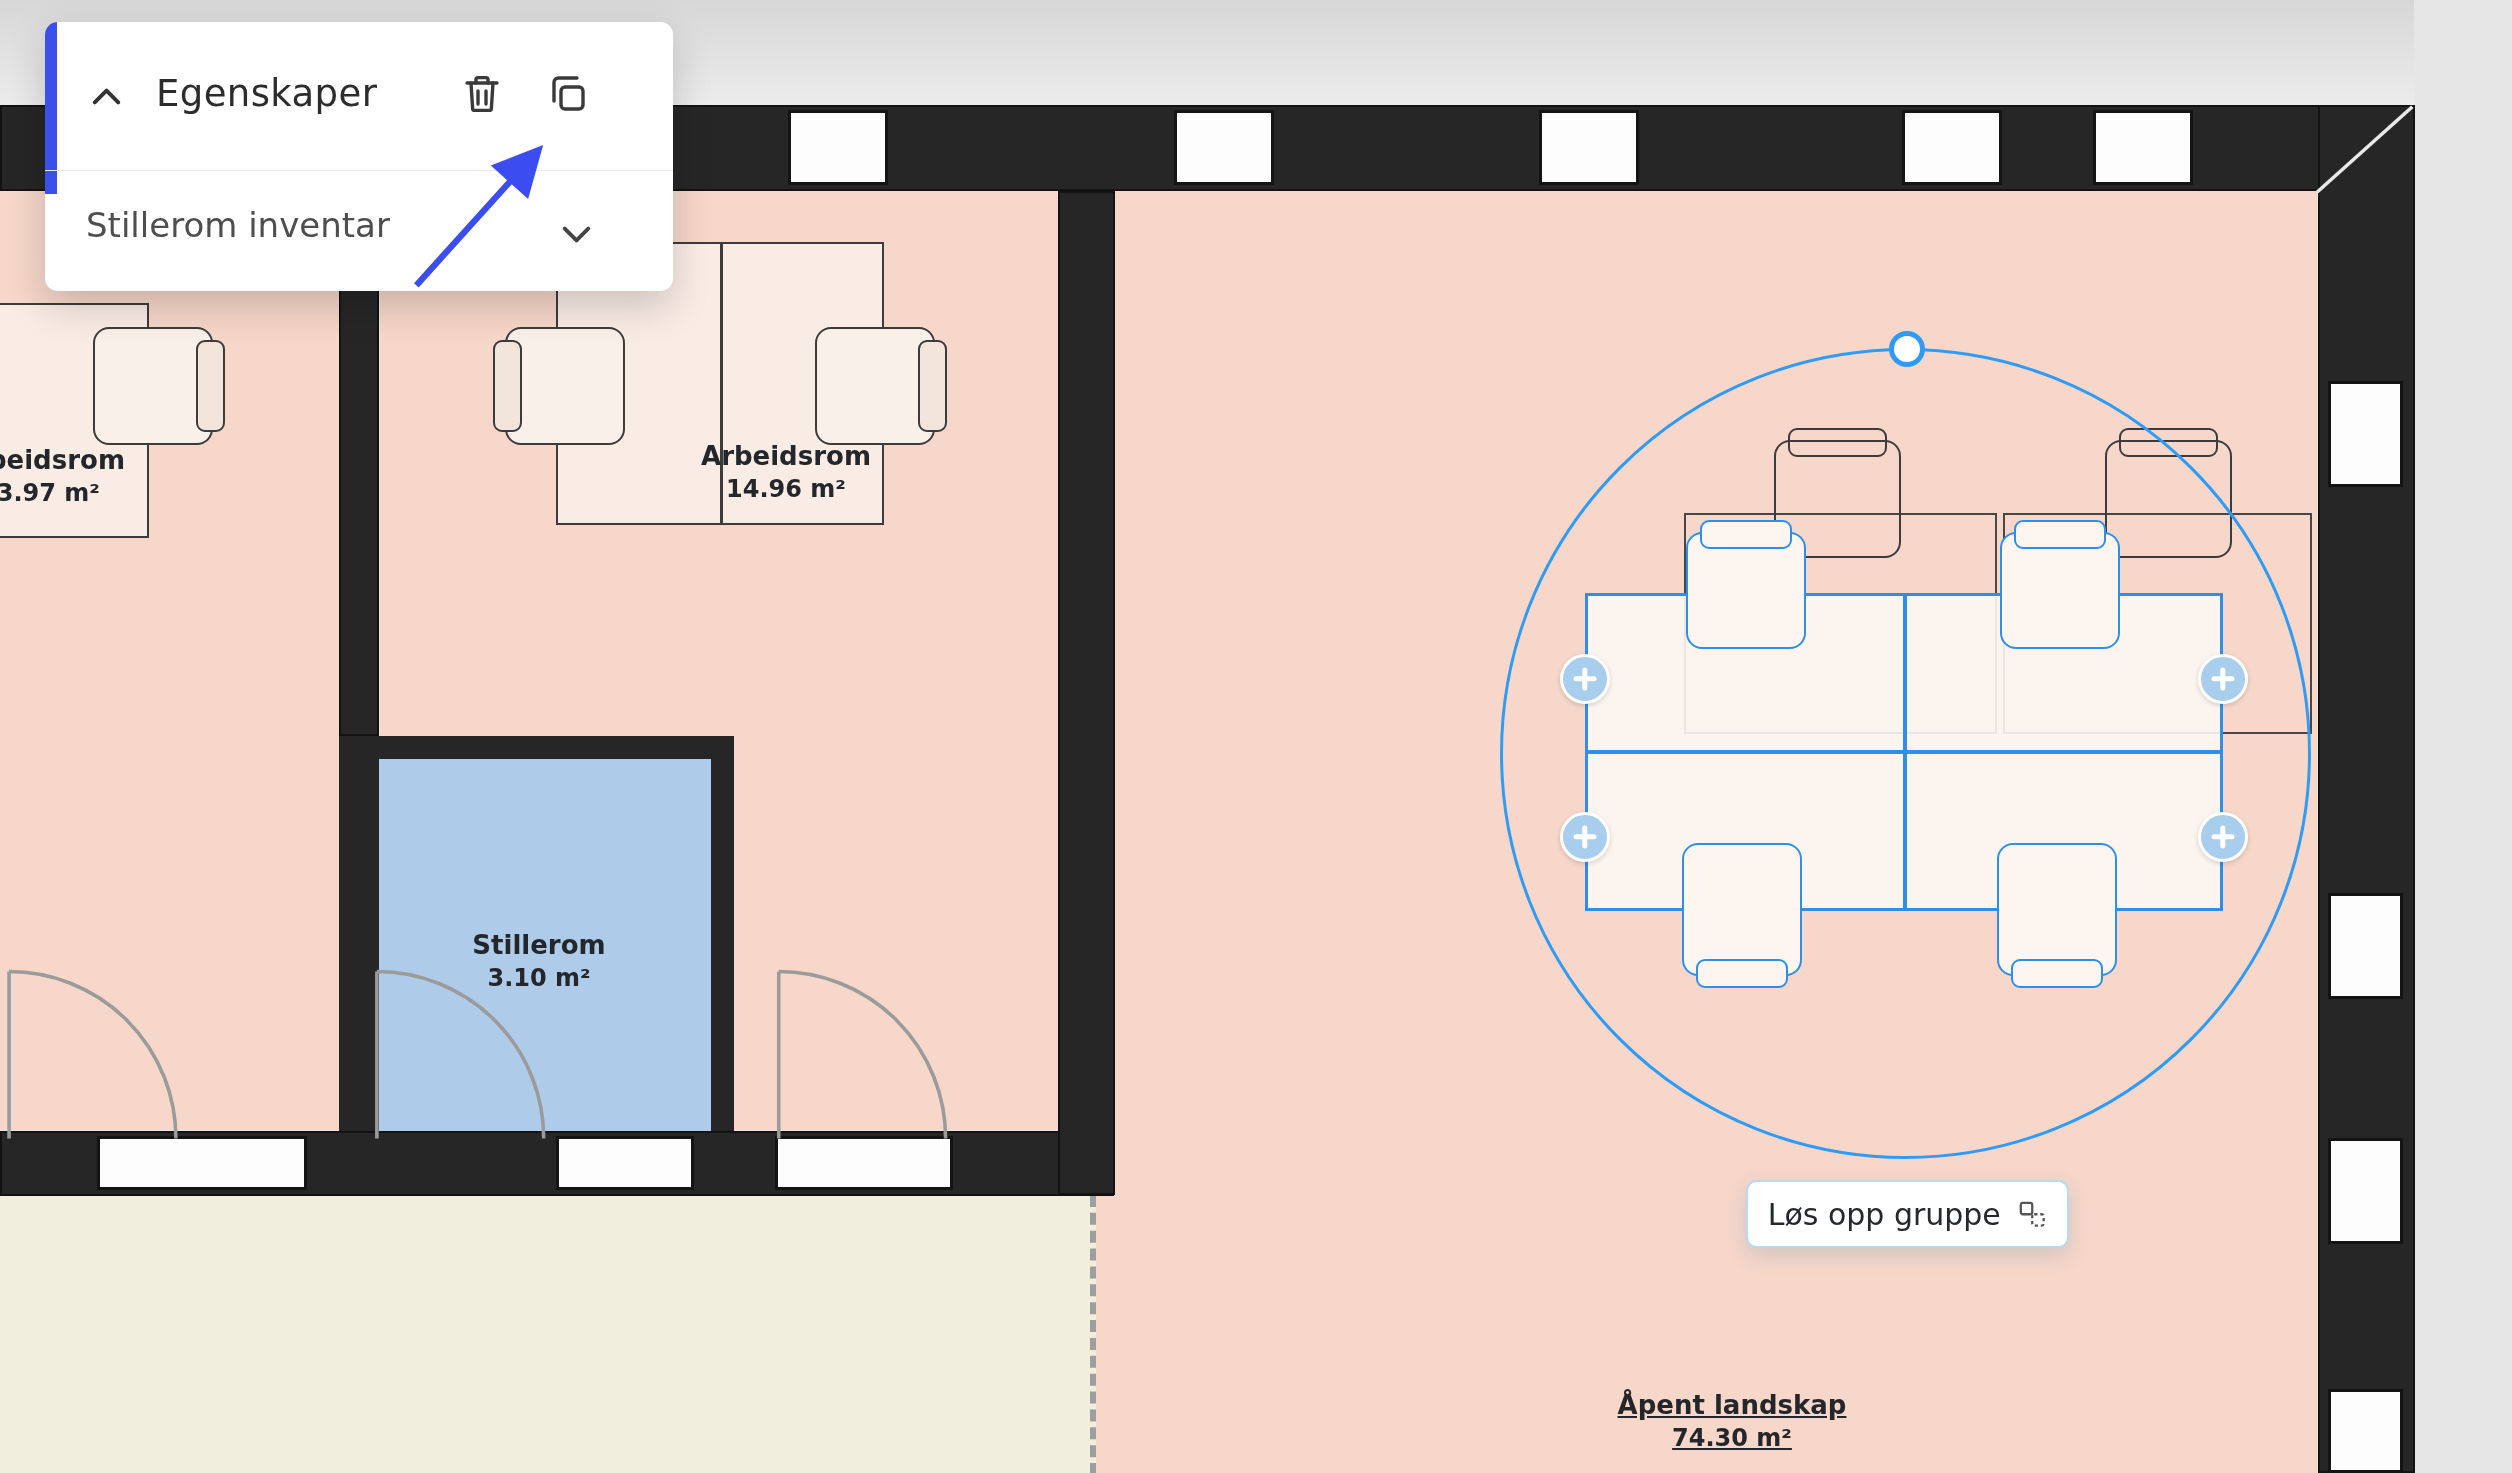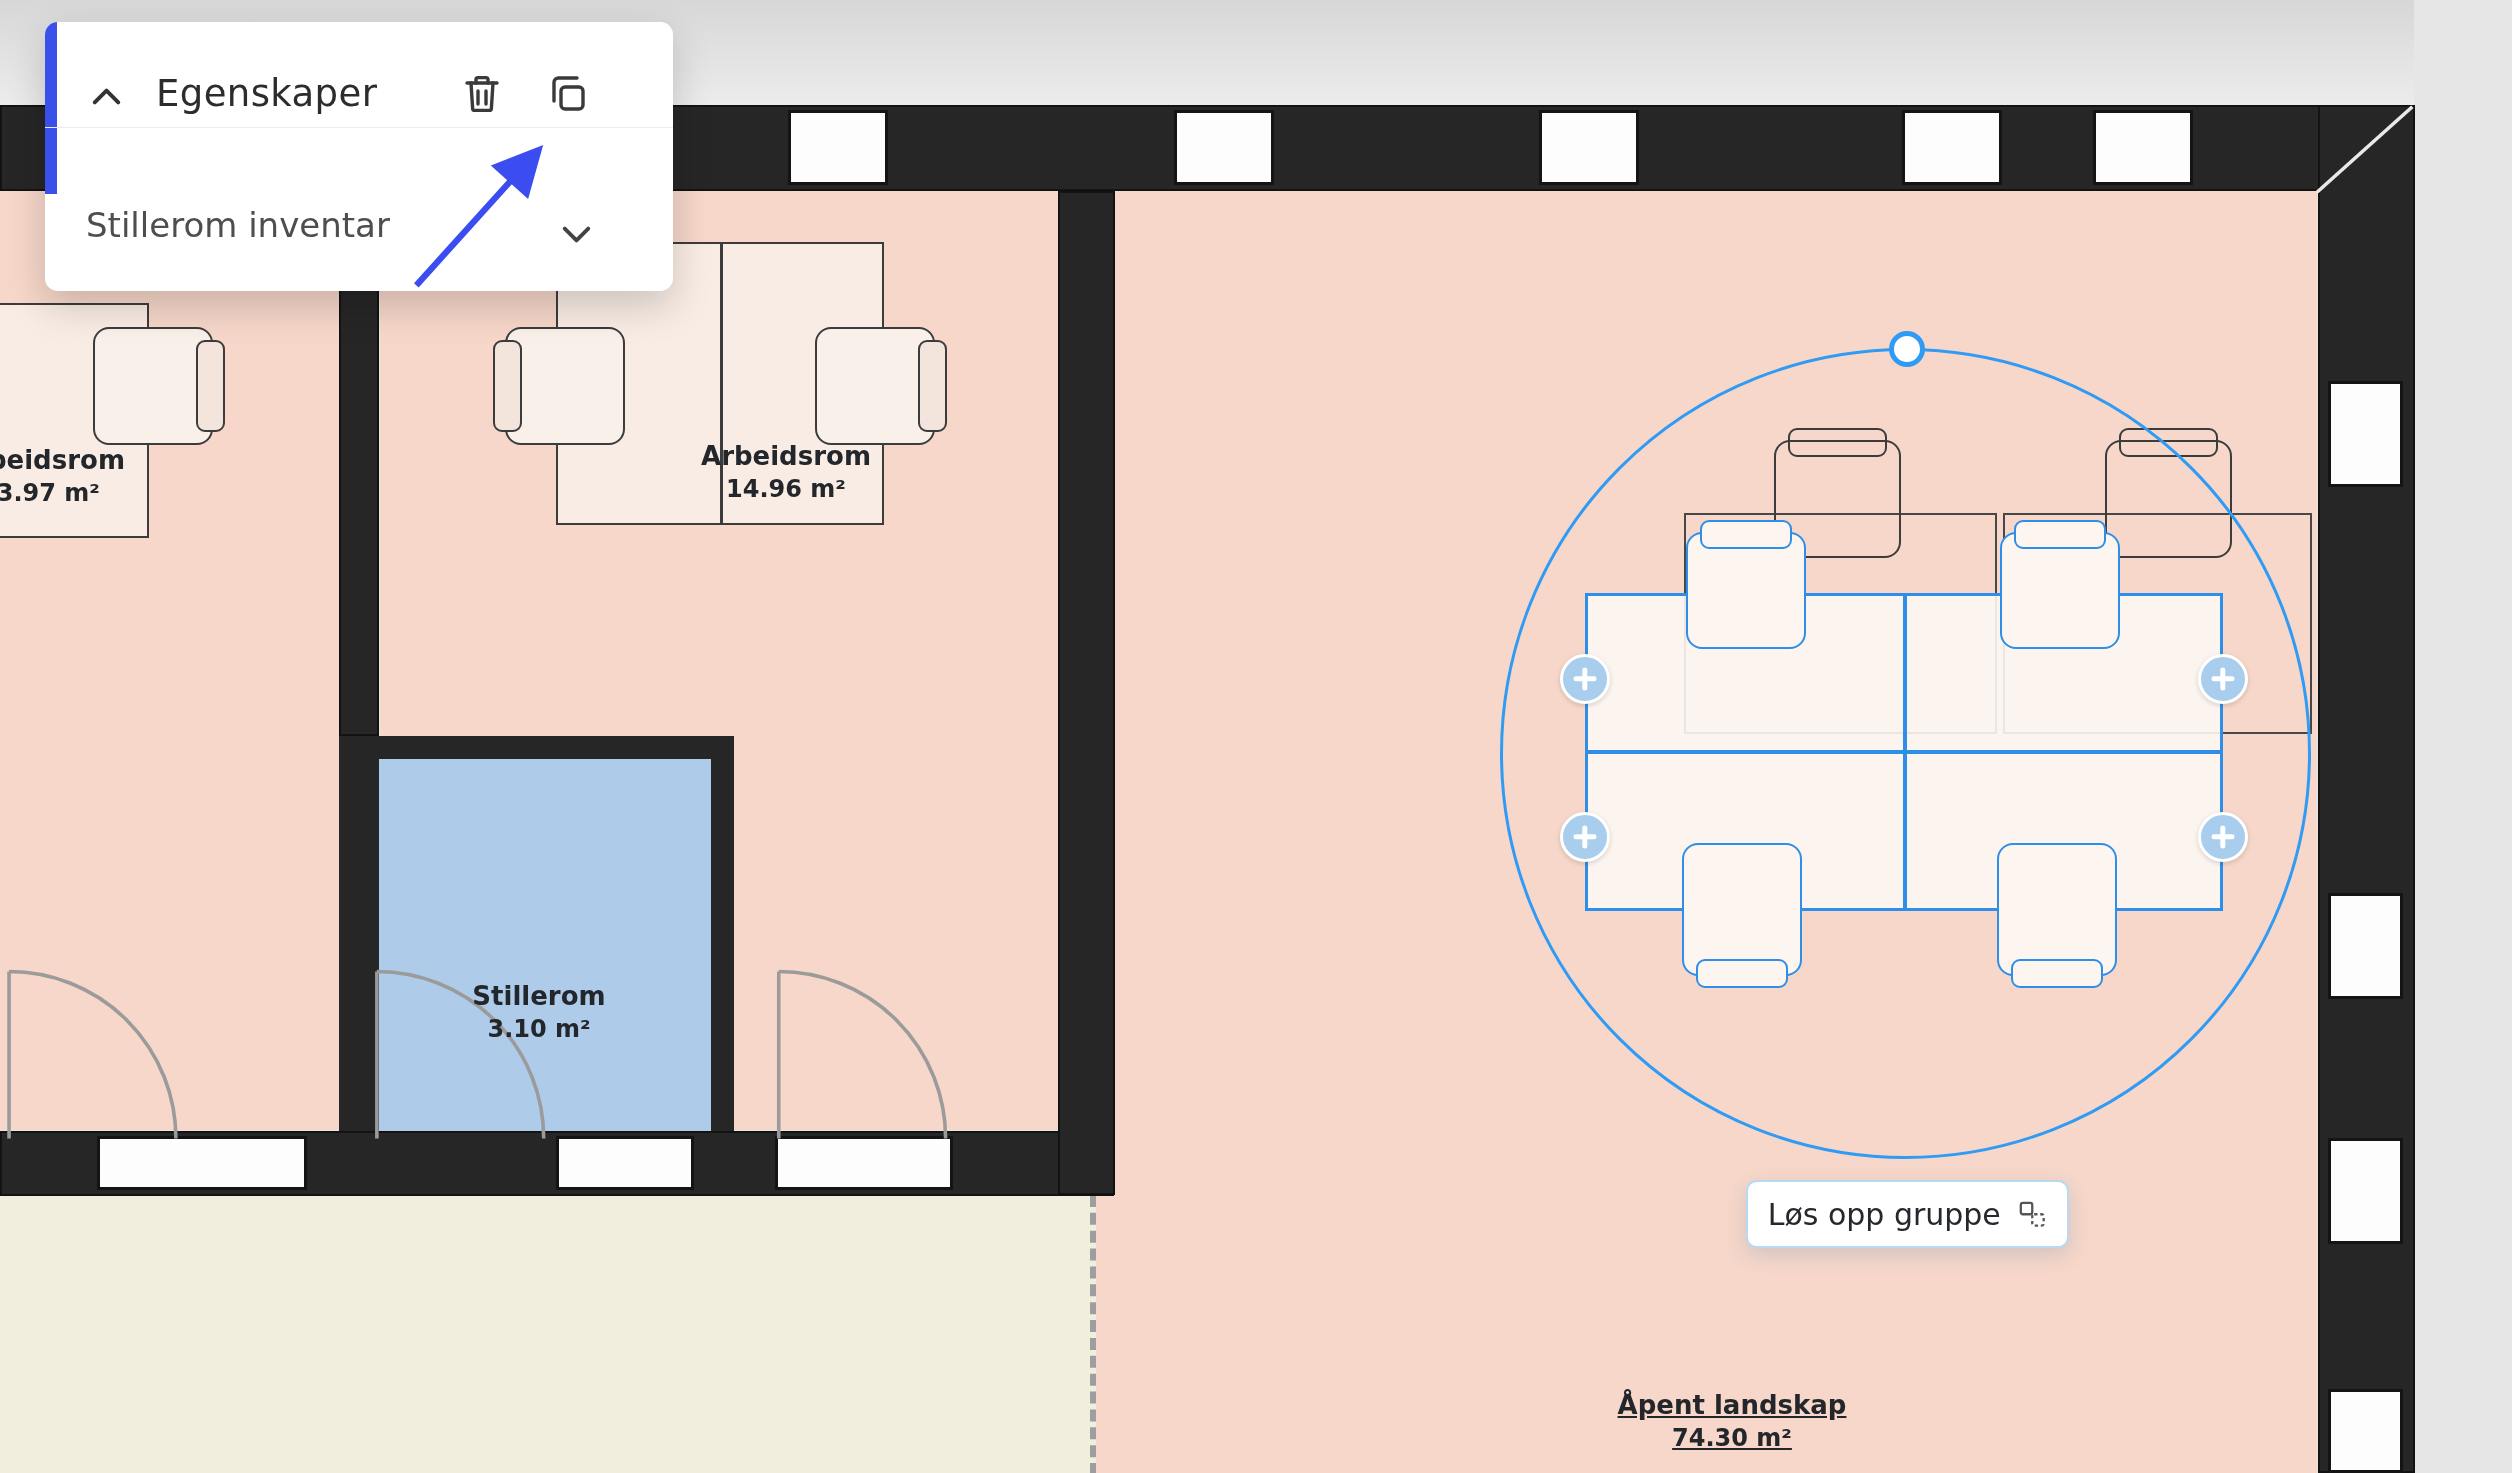--- a/index.html
+++ b/index.html
@@ -44,21 +44,21 @@
        border:5.4px solid #2f9bf4;z-index:15;}
 
   #ungroup-btn{position:absolute;left:1746px;top:1180px;width:323px;height:68px;background:#fff;
                border:2.7px solid #b9d9f3;border-radius:10.8px;z-index:16;display:flex;align-items:center;
                justify-content:center;gap:16px;font-size:30px;color:#25282c;font-weight:500;
                box-shadow:0 7.2px 20px rgba(70,120,170,.20);cursor:pointer;}
 
   #panel{position:absolute;left:45px;top:22.4px;width:628px;height:269px;background:#fff;border-radius:12.6px;
          box-shadow:0 14.4px 39px rgba(0,0,0,.18);z-index:40;overflow:hidden;}
   .p-accent{position:absolute;left:0;top:0;width:11.7px;height:172px;background:#3b50e8;}
-  .p-header{position:absolute;left:0;top:0;right:0;height:106px;border-bottom:1.8px solid #ececec;}
+  .p-header{position:absolute;left:0;top:0;right:0;height:149px;border-bottom:1.8px solid #ececec;}
   .p-chevron{position:absolute;left:38px;top:52px;cursor:pointer;}
   .p-title{position:absolute;left:111px;top:50px;font-size:37px;color:#2c2c2c;font-weight:500;letter-spacing:0.4px;}
   .p-iconbtn{position:absolute;top:48px;cursor:pointer;}
   .p-trash{left:413px;}
   .p-copy{left:499px;}
   .p-row2{position:absolute;left:0;right:0;top:147px;bottom:0;cursor:pointer;}
   .p-sel-label{position:absolute;left:41px;top:36px;font-size:34px;color:#4e4e4e;}
   .p-chevdown{position:absolute;left:508px;top:41px;}
 
   .dash-line{position:absolute;left:1090px;top:1195px;height:280px;width:0;border-left:6.3px dashed #9e9e9e;z-index:5;}
@@ -170,21 +170,21 @@
   </div>
 
   <div class="room-label" style="left:-135px;top:444px;width:350px;">
     <span class="rname">Arbeidsrom</span>
     <span class="rarea">13.97 m²</span>
   </div>
   <div class="room-label" style="left:611px;top:440px;width:350px;">
     <span class="rname">Arbeidsrom</span>
     <span class="rarea">14.96 m²</span>
   </div>
-  <div class="room-label" style="left:364px;top:980px;width:350px;">
+  <div class="room-label" style="left:364px;top:929px;width:350px;">
     <span class="rname">Stillerom</span>
     <span class="rarea">3.10 m²</span>
   </div>
   <div class="room-label" style="left:278px;top:1389px;width:538px;">
   </div>
   <div class="room-label" style="left:1463px;top:1389px;width:538px;text-decoration:underline;">
     <span class="rname">Åpent landskap</span>
     <span class="rarea">74.30 m²</span>
   </div>
 

